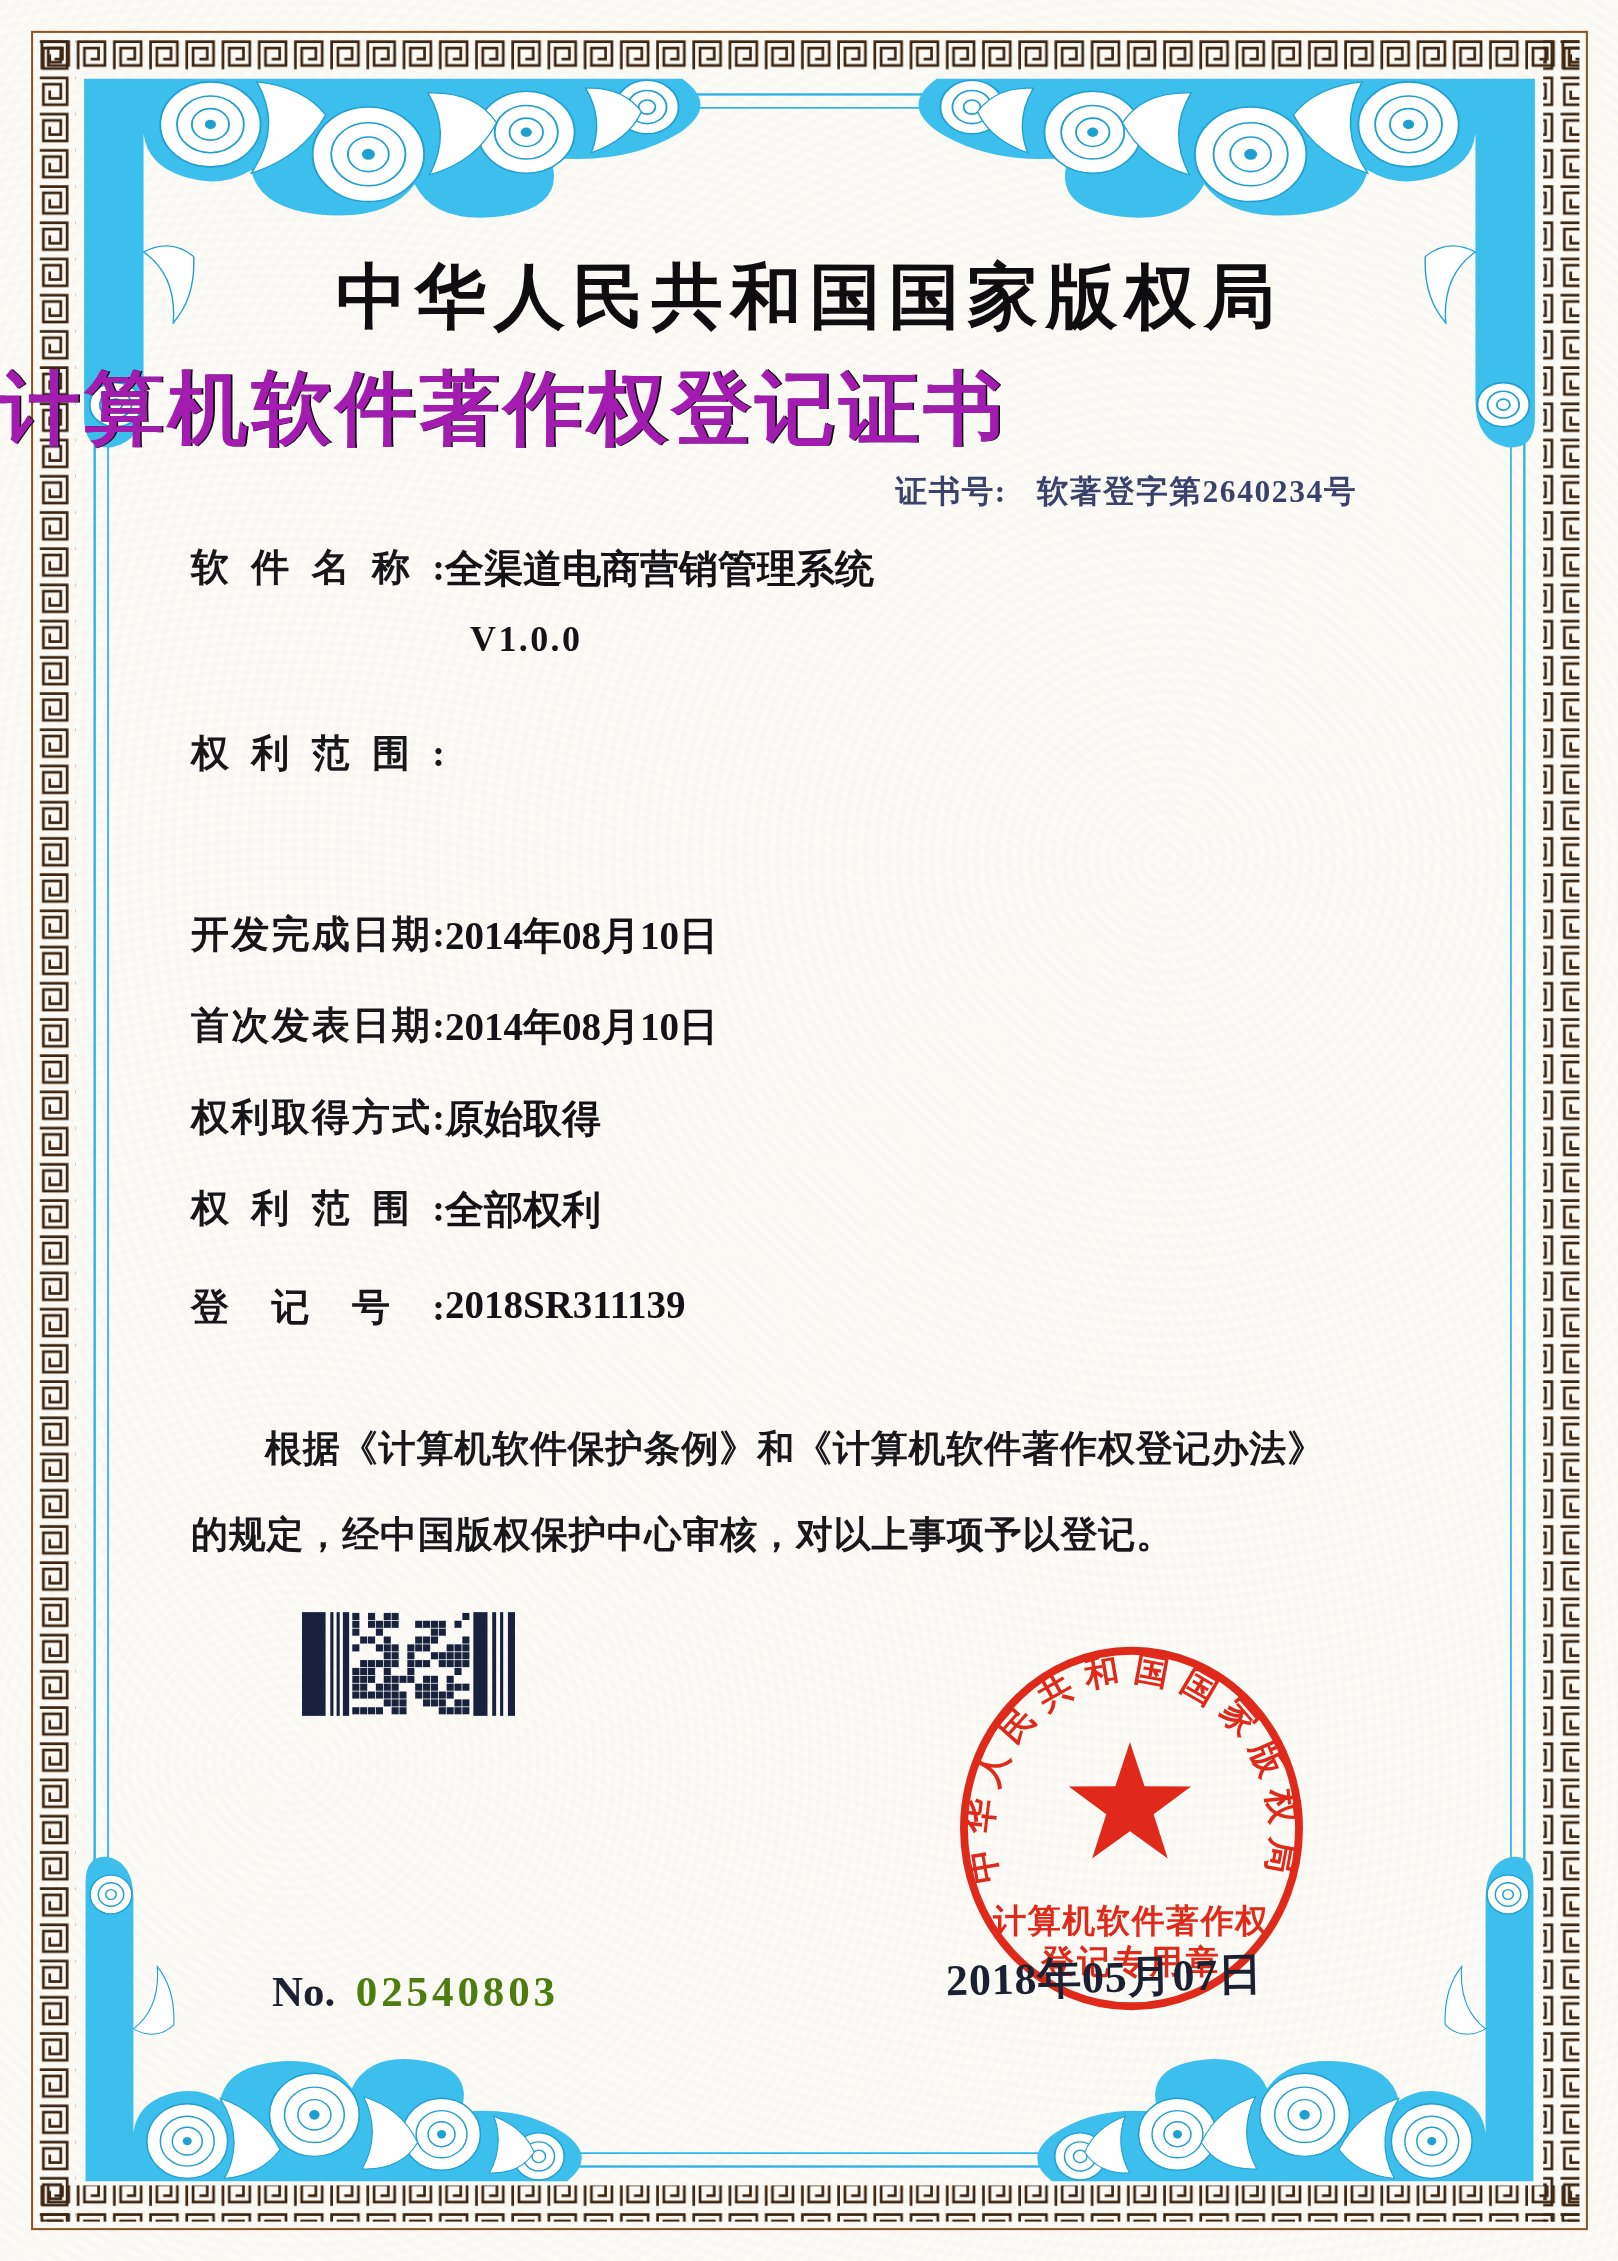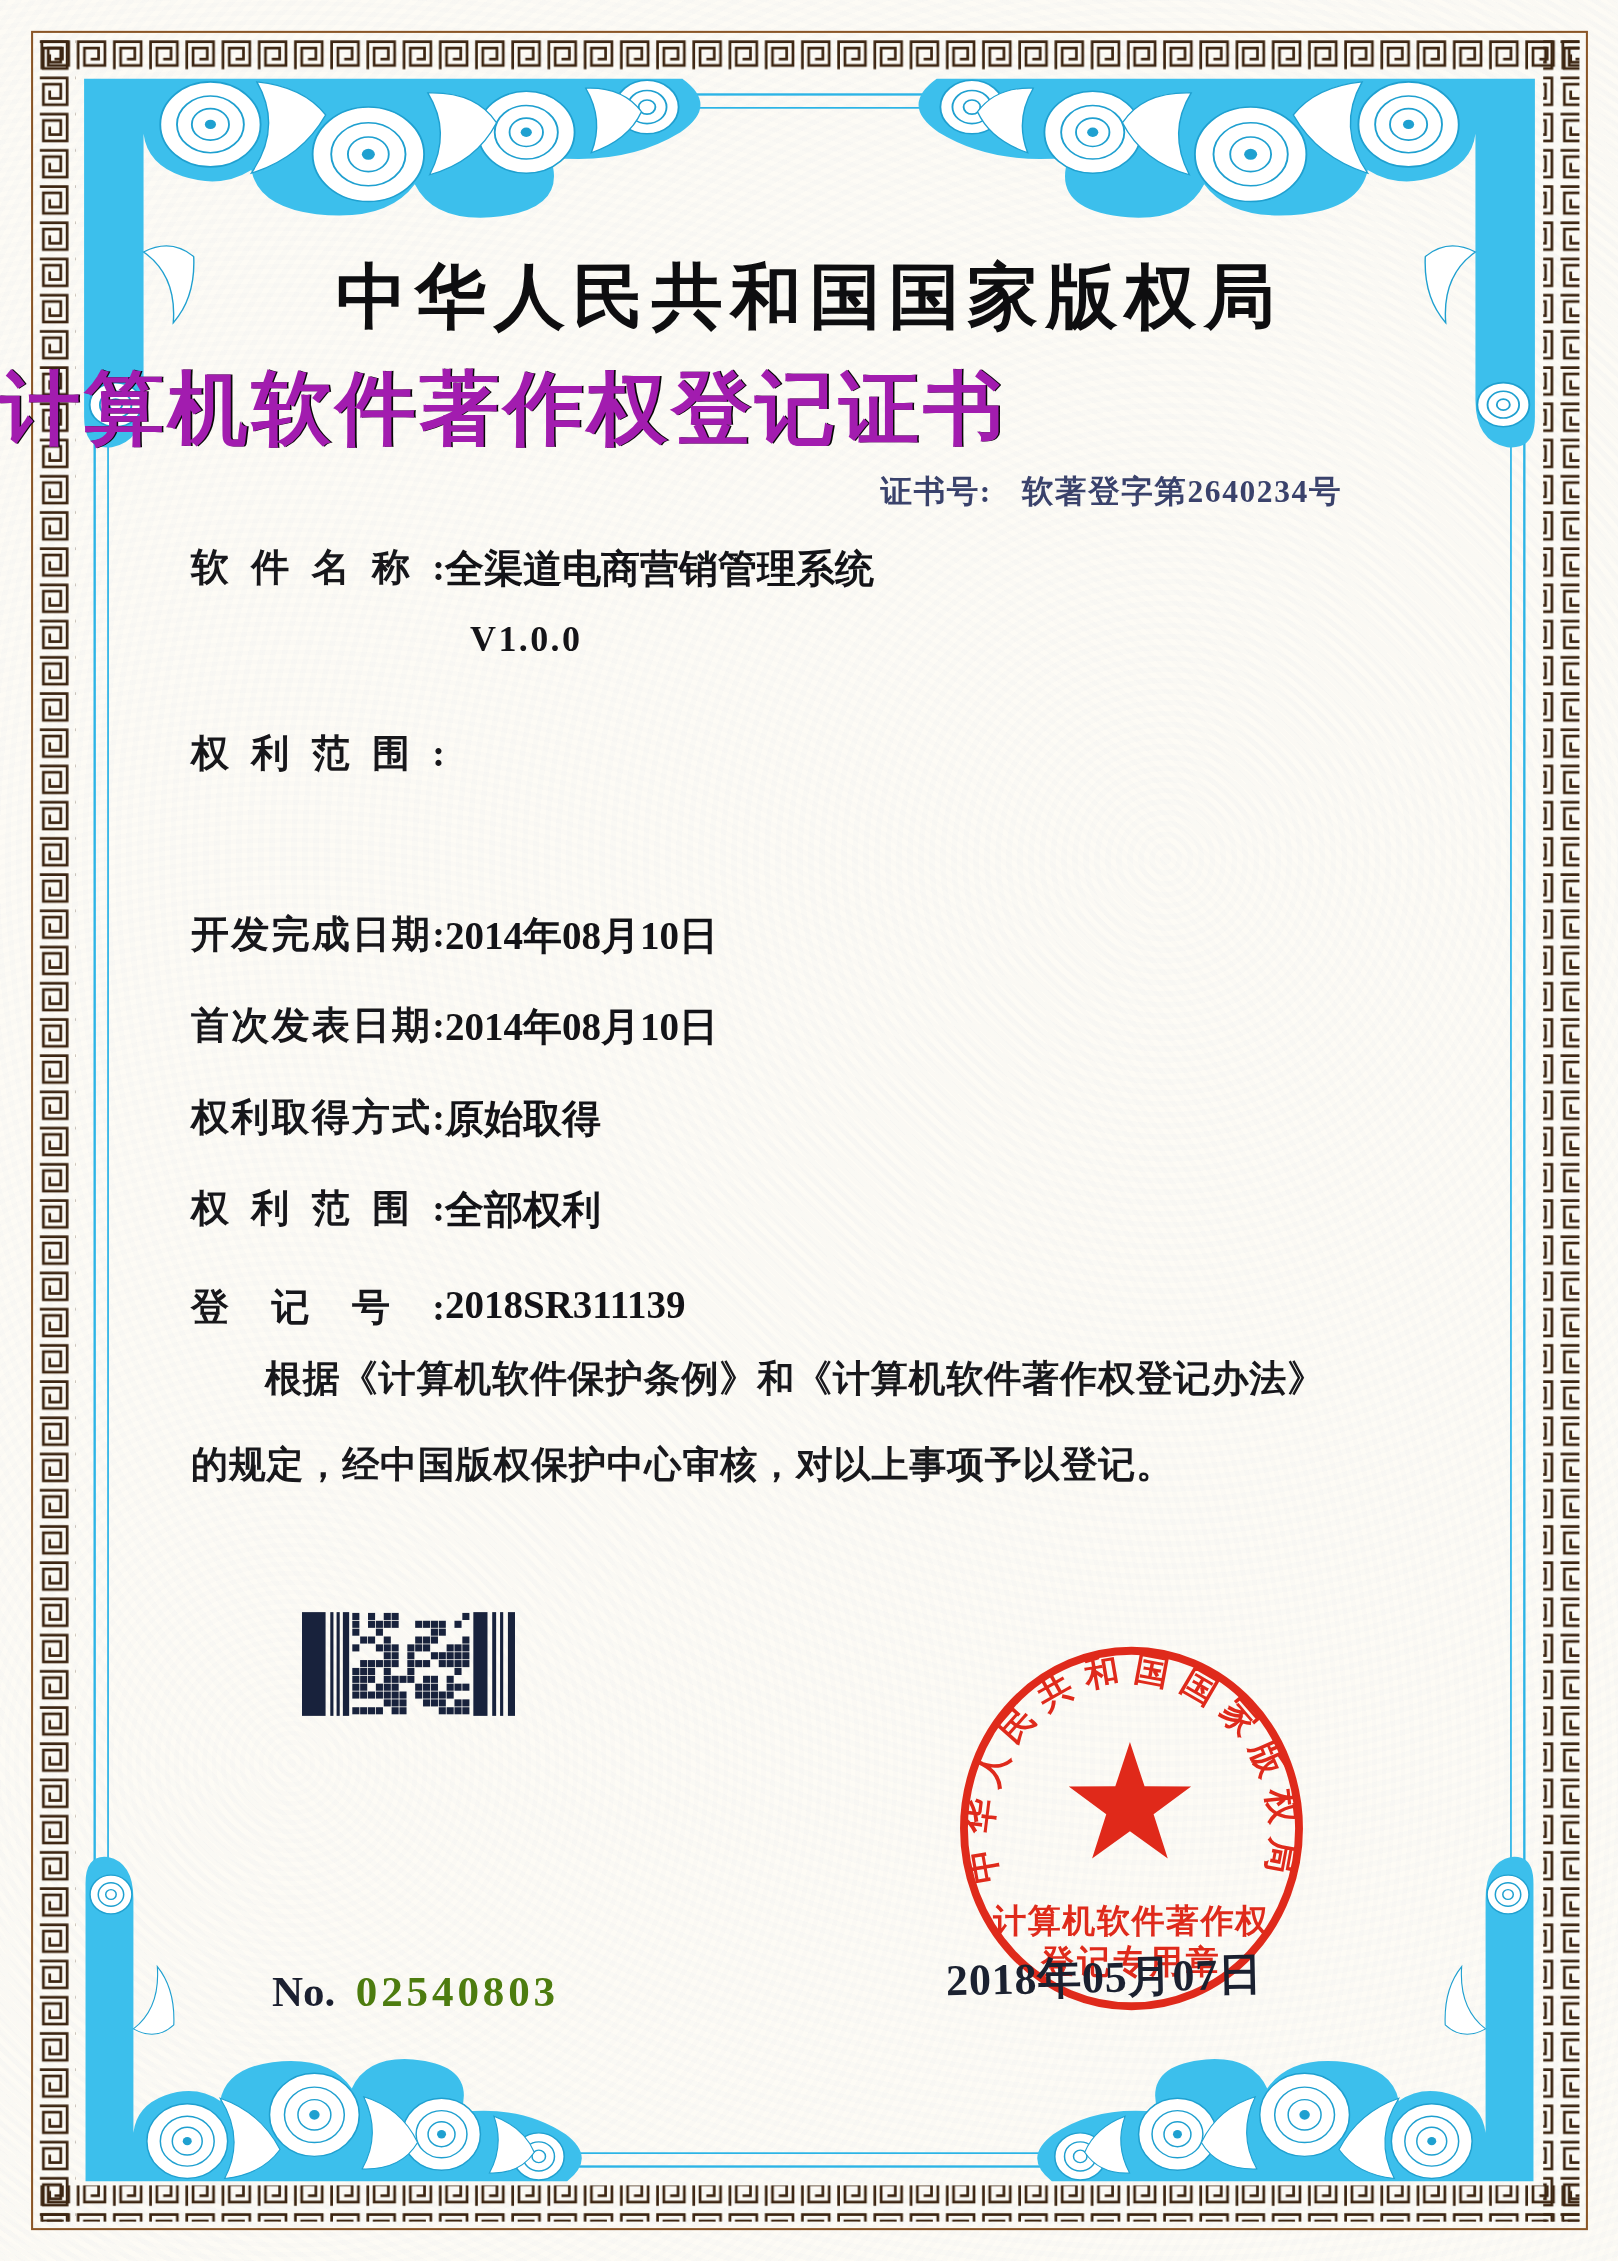--- a/index.html
+++ b/index.html
@@ -20,35 +20,35 @@
   .authority{
     left:0;top:250px;width:100%;text-align:center;
     font-size:71px;font-weight:700;letter-spacing:7.9px;color:#0e0e10;
   }
   .cert-title{
     left:0;top:356px;width:100%;text-align:left;
     font-size:80px;font-weight:900;letter-spacing:3.9px;color:#a21caf;
     text-shadow:1.6px 0 0 #090909;
   }
   .cert-no{
-    right:277px;top:471px;font-size:31.5px;font-weight:700;color:#3a426b;
+    right:262px;top:471px;font-size:31.5px;font-weight:700;color:#3a426b;
     letter-spacing:1.6px;white-space:nowrap;
   }
   .cert-no .v{margin-left:30px;}
 
   .frow{position:absolute;left:191px;display:flex;align-items:flex-start;white-space:nowrap;}
   .flabel{
     display:inline-block;width:254px;font-size:38px;font-weight:700;color:#17171b;
     text-align:justify;text-align-last:justify;
   }
   .fval{font-size:39px;font-weight:700;color:#131317;}
   .fver{margin-left:25px;margin-top:22px;font-size:36px;font-weight:700;letter-spacing:2.4px;}
 
   .statement{
-    left:191px;top:1336px;width:1134px;
+    left:191px;top:1406px;width:1134px;
     font-size:37px;font-weight:600;color:#18181c;
     line-height:2.32em;text-indent:2em;text-align:justify;letter-spacing:0.8px;
   }
 
   .serial{left:272px;top:1967px;font-size:43px;font-weight:700;color:#1c2030;white-space:nowrap;}
   .serial .num{color:#4d7c0f;margin-left:20.5px;letter-spacing:3.9px;font-weight:600;}
 
   .seal-date{
     left:946px;top:1948px;font-size:44px;font-weight:700;color:#1b2130;
     letter-spacing:0.8px;white-space:nowrap;transform:rotate(-1.2deg);

